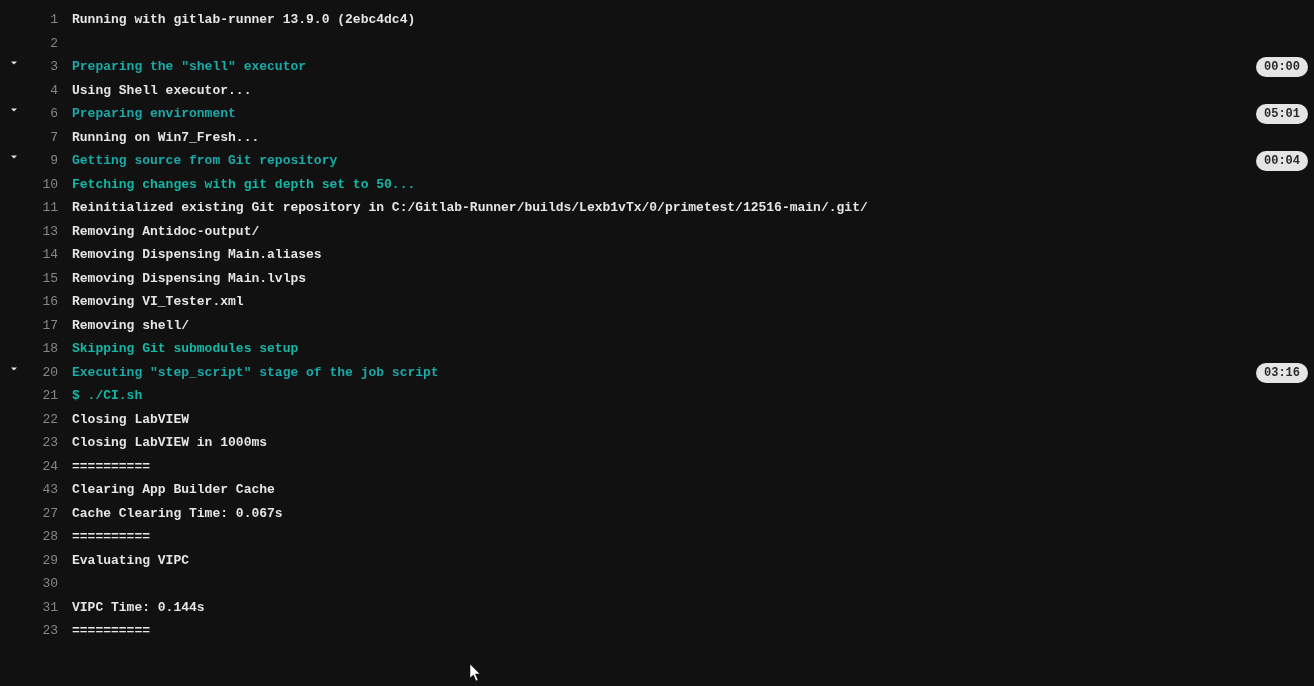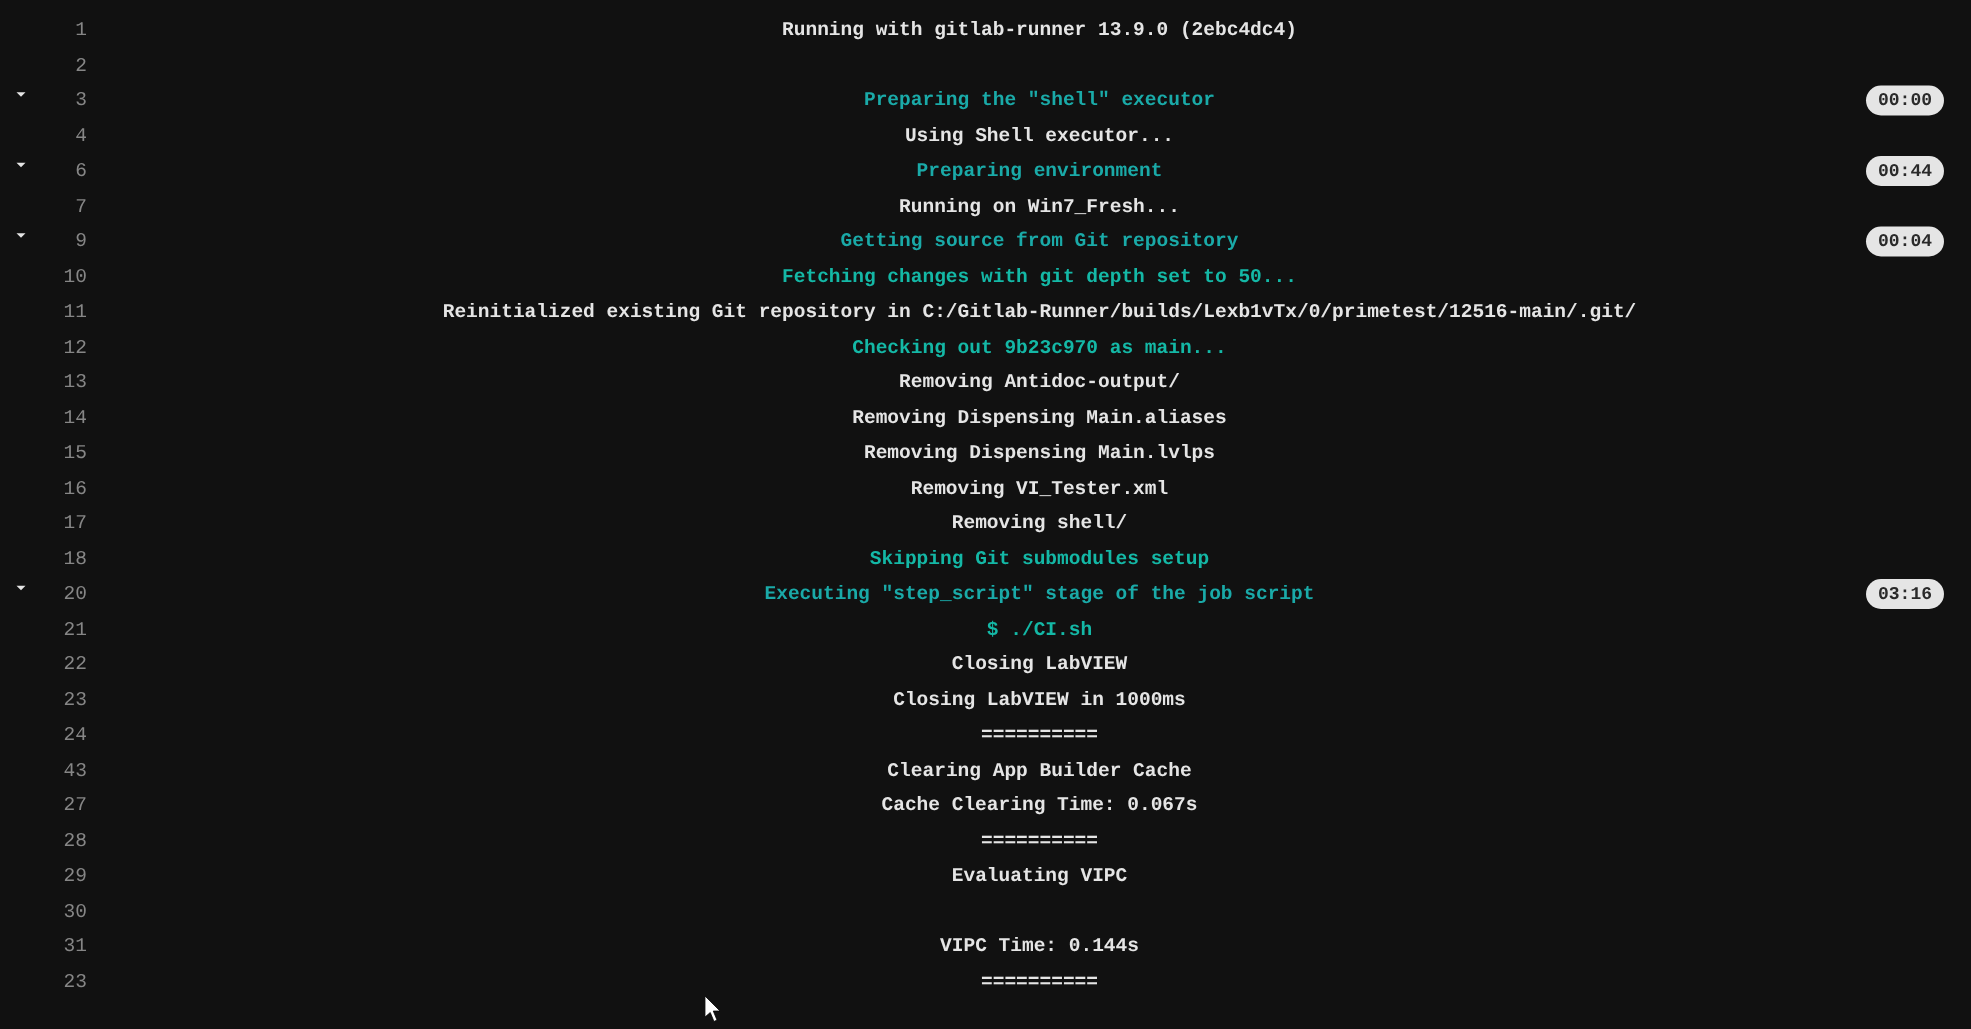--- a/index.html
+++ b/index.html
@@ -46,36 +46,35 @@
       color: #868686;
       flex-shrink: 0;
       padding-right: 4px;
       user-select: none;
     }
     .line-content {
       flex: 1;
       padding-left: 10px;
       white-space: pre;
       font-weight: 600;
-      text-align: center;
     }
     .c-white {
       color: #e5e5e5;
     }
     .c-cyan {
       color: #1aaaa8;
       font-weight: 600;
     }
     .c-green {
       color: #14b8a6;
       font-weight: 600;
     }
     .duration-badge {
       position: absolute;
-      right: 18px;
+      right: 6px;
       background-color: #e5e5e5;
       color: #2a2a2a;
       border-radius: 10px;
       padding: 1px 8px;
       font-size: 12px;
       font-weight: 600;
     }
     .cursor {
       position: absolute;
       left: 470px;
@@ -115,21 +114,21 @@
       <div class="line-content c-white">Using Shell executor...</div>
     </div>
     <div class="log-line">
       <div class="chevron-col">
         <svg class="chevron" viewBox="0 0 16 16">
           <path fill="currentColor" d="M4 6 L8 10 L12 6 Z"></path>
         </svg>
       </div>
       <div class="line-number">6</div>
       <div class="line-content c-cyan">Preparing environment</div>
-      <div class="duration-badge">00:44</div>
+      <div class="duration-badge">05:01</div>
     </div>
     <div class="log-line">
       <div class="chevron-col"></div>
       <div class="line-number">7</div>
       <div class="line-content c-white">Running on Win7_Fresh...</div>
     </div>
     <div class="log-line">
       <div class="chevron-col">
         <svg class="chevron" viewBox="0 0 16 16">
           <path fill="currentColor" d="M4 6 L8 10 L12 6 Z"></path>
@@ -141,25 +140,20 @@
     </div>
     <div class="log-line">
       <div class="chevron-col"></div>
       <div class="line-number">10</div>
       <div class="line-content c-green">Fetching changes with git depth set to 50...</div>
     </div>
     <div class="log-line">
       <div class="chevron-col"></div>
       <div class="line-number">11</div>
       <div class="line-content c-white">Reinitialized existing Git repository in C:/Gitlab-Runner/builds/Lexb1vTx/0/primetest/12516-main/.git/</div>
-    </div>
-    <div class="log-line">
-      <div class="chevron-col"></div>
-      <div class="line-number">12</div>
-      <div class="line-content c-green">Checking out 9b23c970 as main...</div>
     </div>
     <div class="log-line">
       <div class="chevron-col"></div>
       <div class="line-number">13</div>
       <div class="line-content c-white">Removing Antidoc-output/</div>
     </div>
     <div class="log-line">
       <div class="chevron-col"></div>
       <div class="line-number">14</div>
       <div class="line-content c-white">Removing Dispensing Main.aliases</div>

